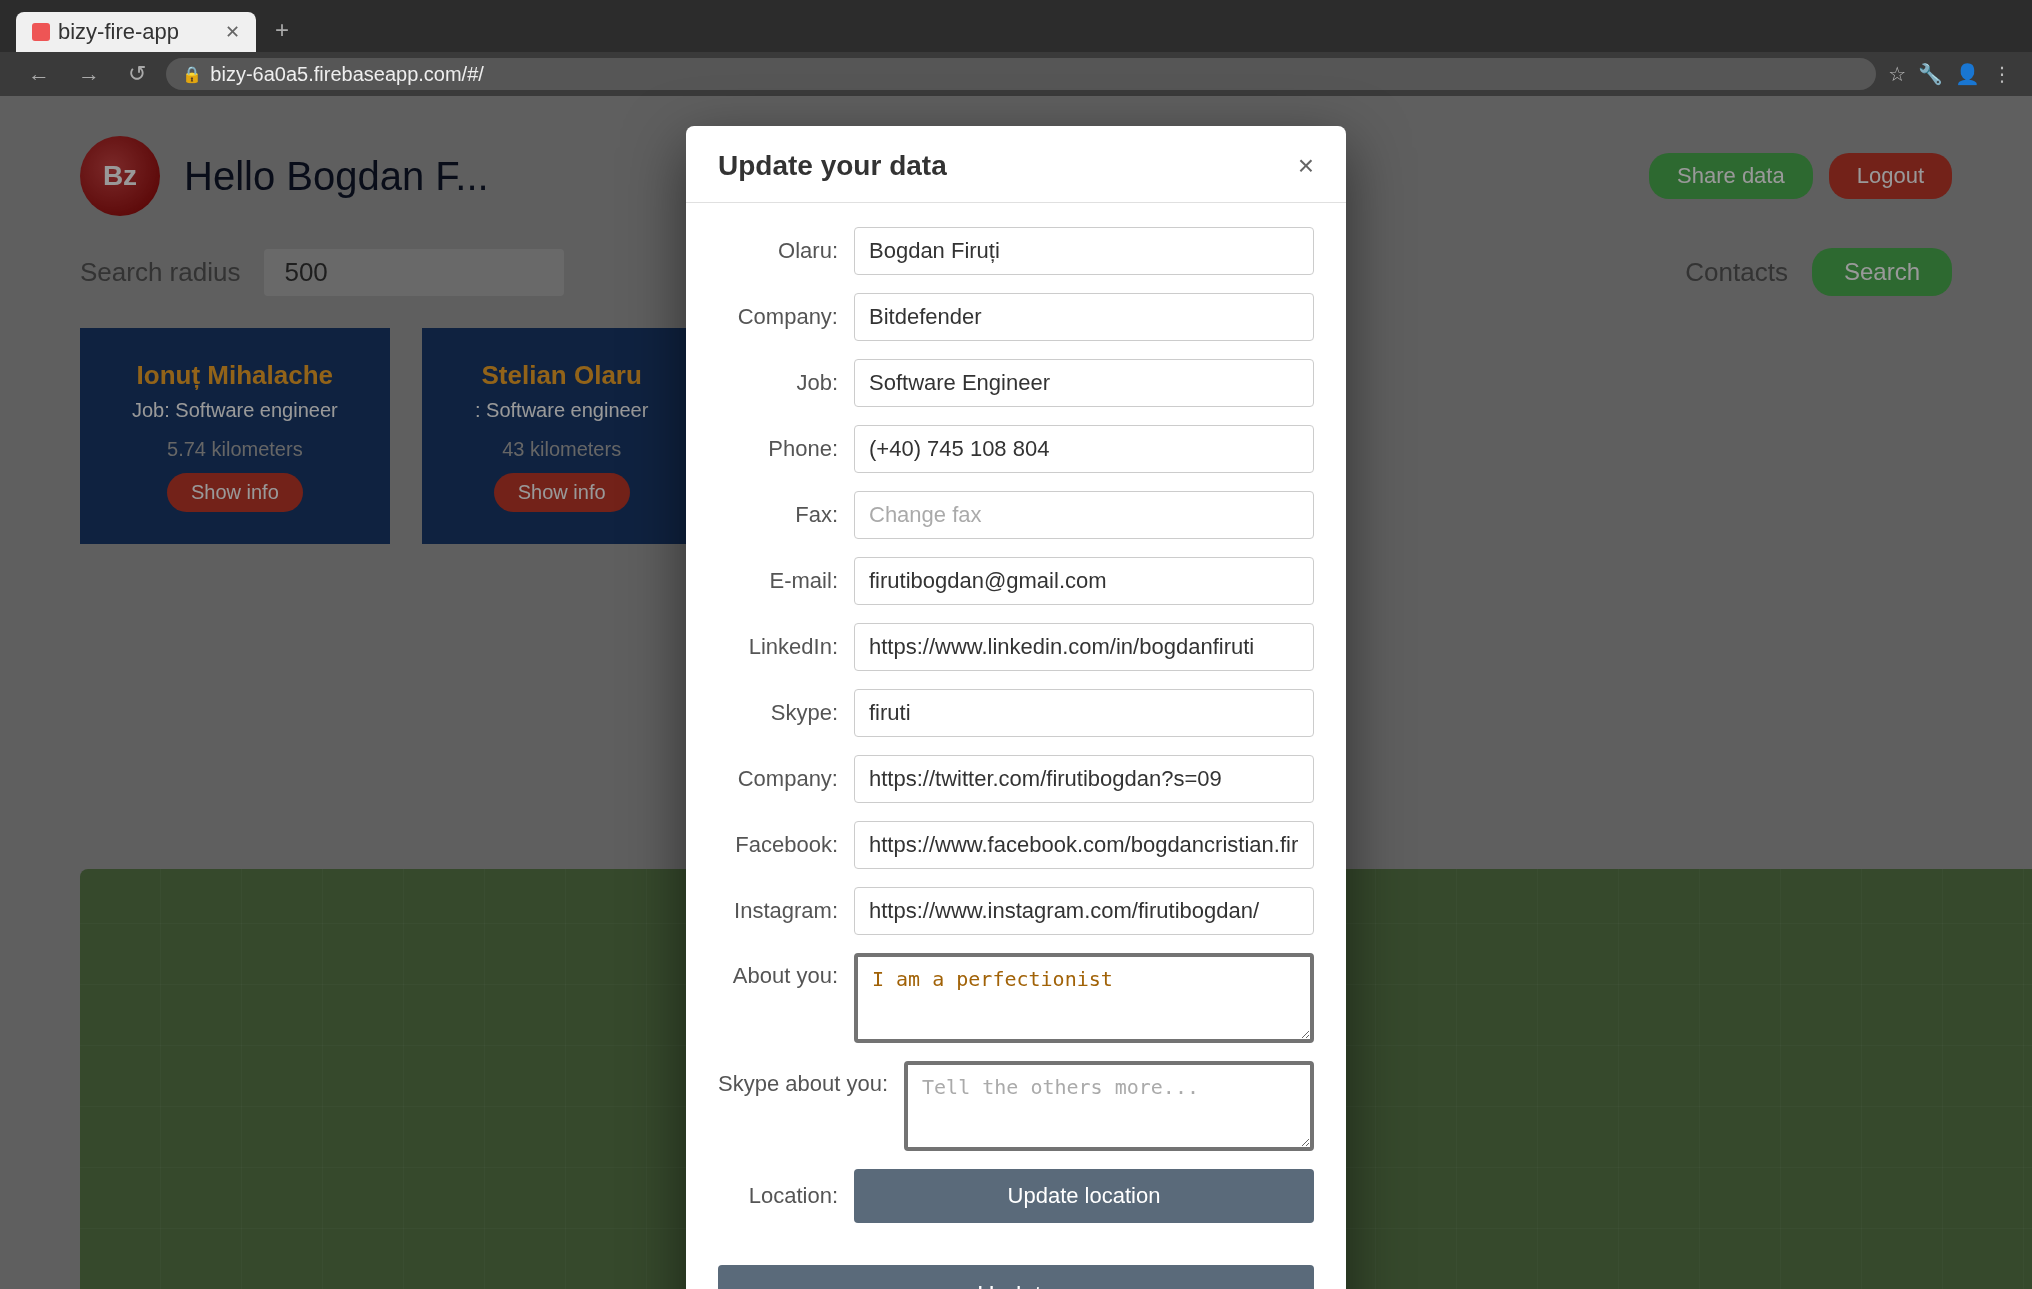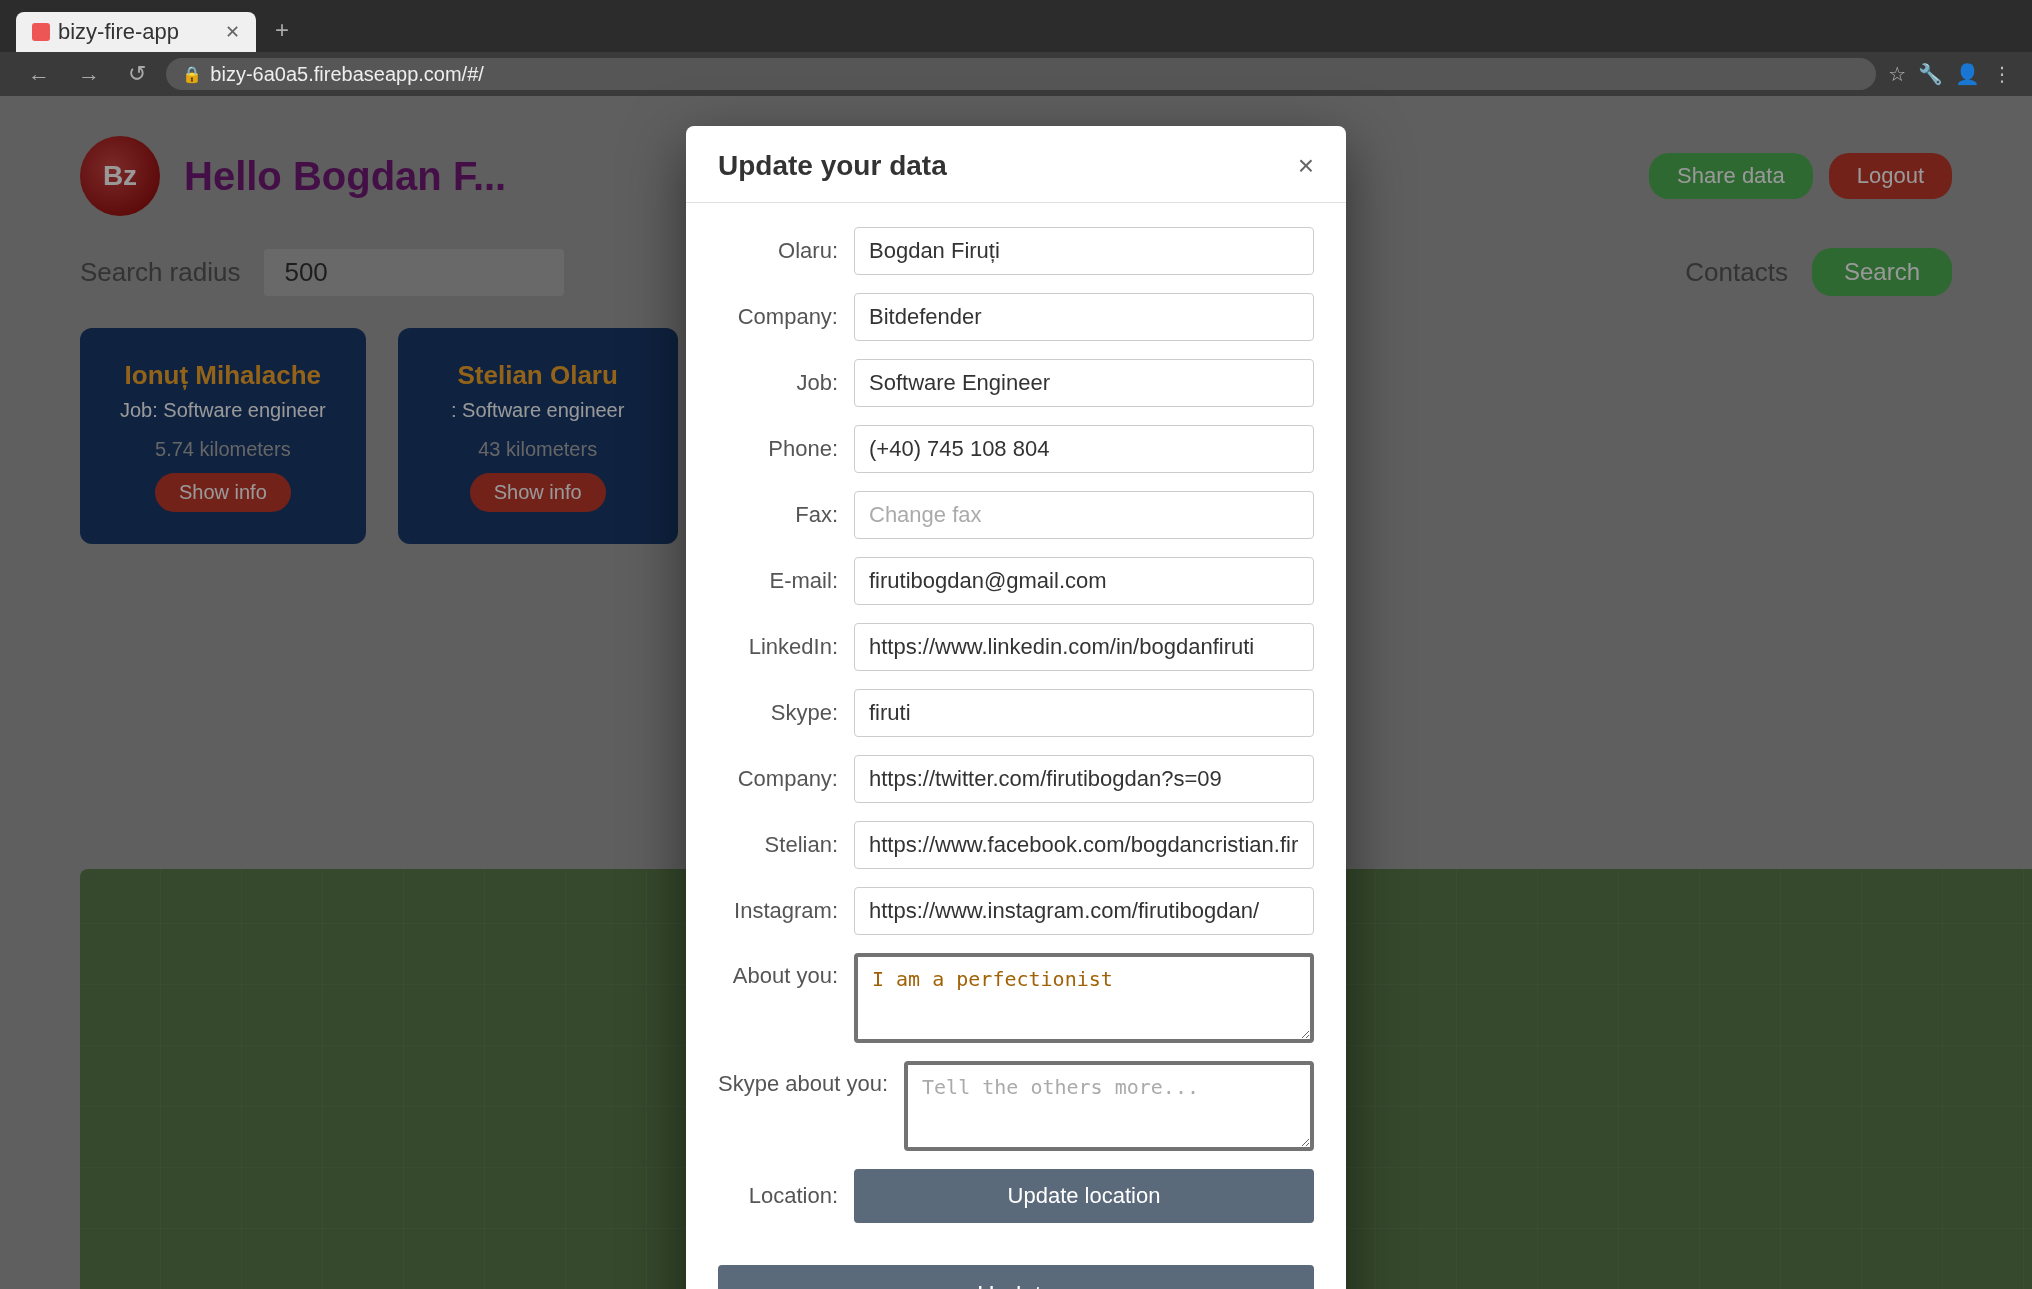--- a/index.html
+++ b/index.html
@@ -126,22 +126,22 @@
       background: radial-gradient(circle at 40% 40%, #c44, #8b0000);
       display: flex;
       align-items: center;
       justify-content: center;
       color: white;
       font-size: 28px;
       font-weight: bold;
     }
     .bg-greeting {
       font-size: 40px;
-      font-weight: 700;
-      color: #701a75;
+      font-weight: 400;
+      color: #0f172a;
     }
     .bg-actions {
       margin-left: auto;
       display: flex;
       gap: 16px;
       align-items: center;
     }
     .btn-share {
       background: #4caf50;
       color: white;
@@ -189,22 +189,22 @@
     }
 
     
     .bg-cards {
       display: flex;
       gap: 32px;
       margin-bottom: 32px;
     }
     .contact-card {
       background: #1a3a6b;
-      border-radius: 12px;
-      padding: 32px 40px;
+      border-radius: 0;
+      padding: 32px 52px;
       text-align: center;
       min-width: 280px;
     }
     .card-name {
       color: #f4a62a;
       font-size: 26px;
       font-weight: bold;
       margin-bottom: 8px;
     }
     .card-job {
@@ -475,21 +475,21 @@
           <label class="form-label">Skype:</label>
           <input class="form-input" value="firuti" style="">
         </div>
 
         <div class="form-row">
           <label class="form-label">Company:</label>
           <input class="form-input" value="https://twitter.com/firutibogdan?s=09" style="">
         </div>
 
         <div class="form-row">
-          <label class="form-label">Stelian:</label>
+          <label class="form-label">Facebook:</label>
           <input class="form-input" value="https://www.facebook.com/bogdancristian.firuti" style="">
         </div>
 
         <div class="form-row">
           <label class="form-label">Instagram:</label>
           <input class="form-input" value="https://www.instagram.com/firutibogdan/" style="">
         </div>
 
         <div class="form-row" style="align-items: flex-start;">
           <label class="form-label" style="padding-top:10px;">About you:</label>

